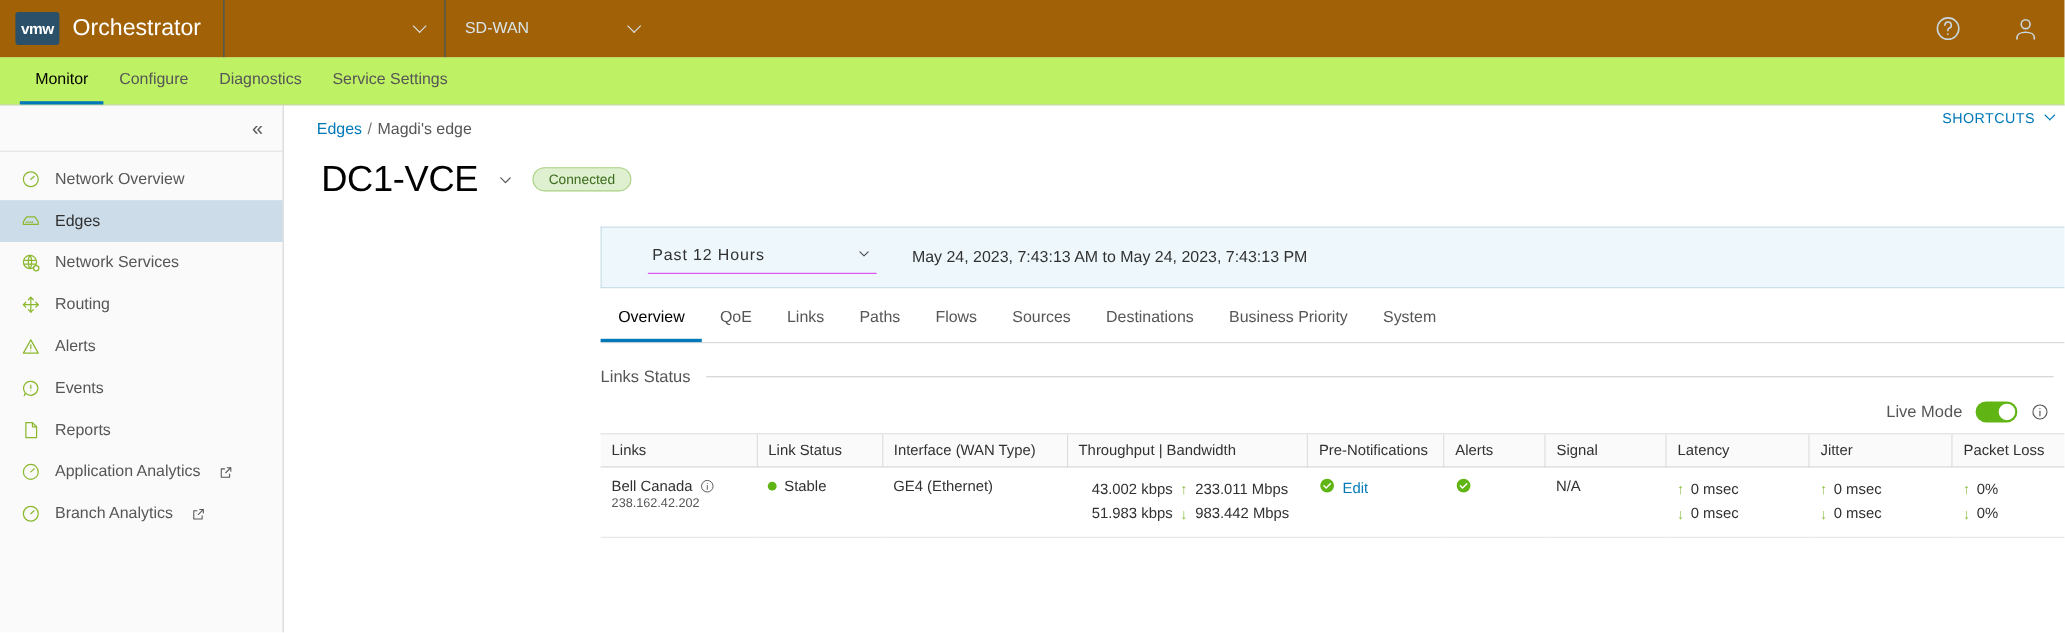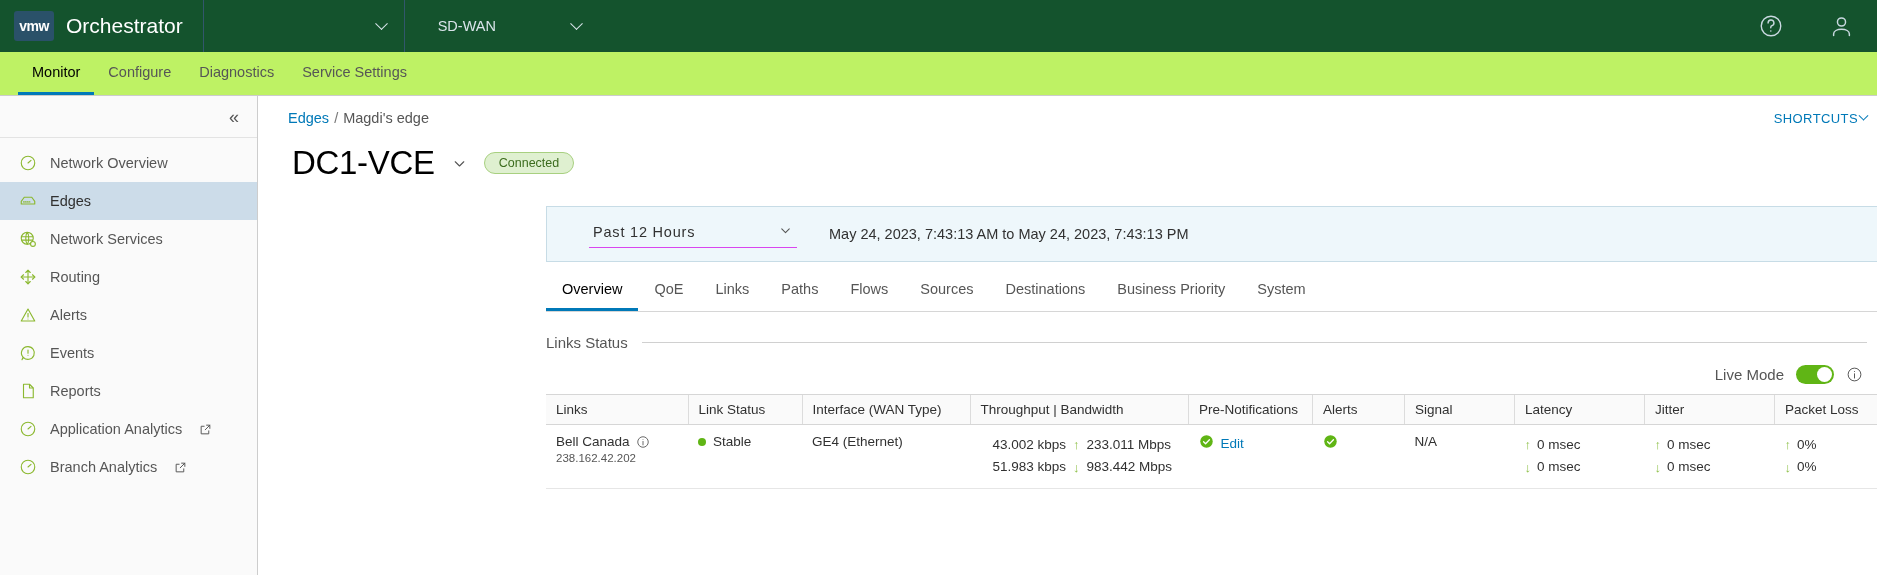--- a/index.html
+++ b/index.html
@@ -7,21 +7,21 @@
     width: 1877px; height: 575px;
     overflow: hidden;
     background: #fff;
     font-family: "Liberation Sans", sans-serif;
     color: #313131;
   }
 
   
   .header {
     height: 52px;
-    background: #14532d;
+    background: #a16207;
     display: flex;
     align-items: center;
     position: relative;
   }
   .brand {
     display: flex;
     align-items: center;
     padding-left: 14px;
     padding-right: 20px;
     height: 100%;
@@ -55,21 +55,21 @@
     align-items: center;
     justify-content: space-between;
     color: #d9e4ea;
     font-size: 14.5px;
     padding: 0 18px;
     cursor: pointer;
     white-space: nowrap;
   }
   .hdr-select.empty { width: 200px; }
   .hdr-select.sdwan { width: 194px; }
-  .hdr-select .lbl { padding-right: 18px; margin-left: 15px; }
+  .hdr-select .lbl { padding-right: 18px; }
   .chev {
     display: inline-block;
     width: 9px; height: 9px;
     border-right: 1.6px solid currentColor;
     border-bottom: 1.6px solid currentColor;
     transform: rotate(45deg) translate(-2px,-2px);
   }
   .hdr-right {
     position: absolute;
     right: 22px;
@@ -169,28 +169,28 @@
     display: flex;
     align-items: center;
     font-size: 14.5px;
   }
   .crumb-link { color: #0079b8; cursor: pointer; }
   .crumb-sep { color: #767676; margin: 0 5px; }
   .crumb-cur { color: #565656; }
   .shortcuts {
     position: absolute;
     right: 10px;
-    top: 15px;
+    top: 4px;
     font-size: 13px;
     color: #0079b8;
     letter-spacing: 0.4px;
     cursor: pointer;
     display: flex;
     align-items: center;
-    gap: 2px;
+    gap: 10px;
   }
 
   .title-row {
     display: flex;
     align-items: center;
     padding: 18px 0 0 34px;
     gap: 16px;
   }
   .page-title {
     font-size: 33px;

